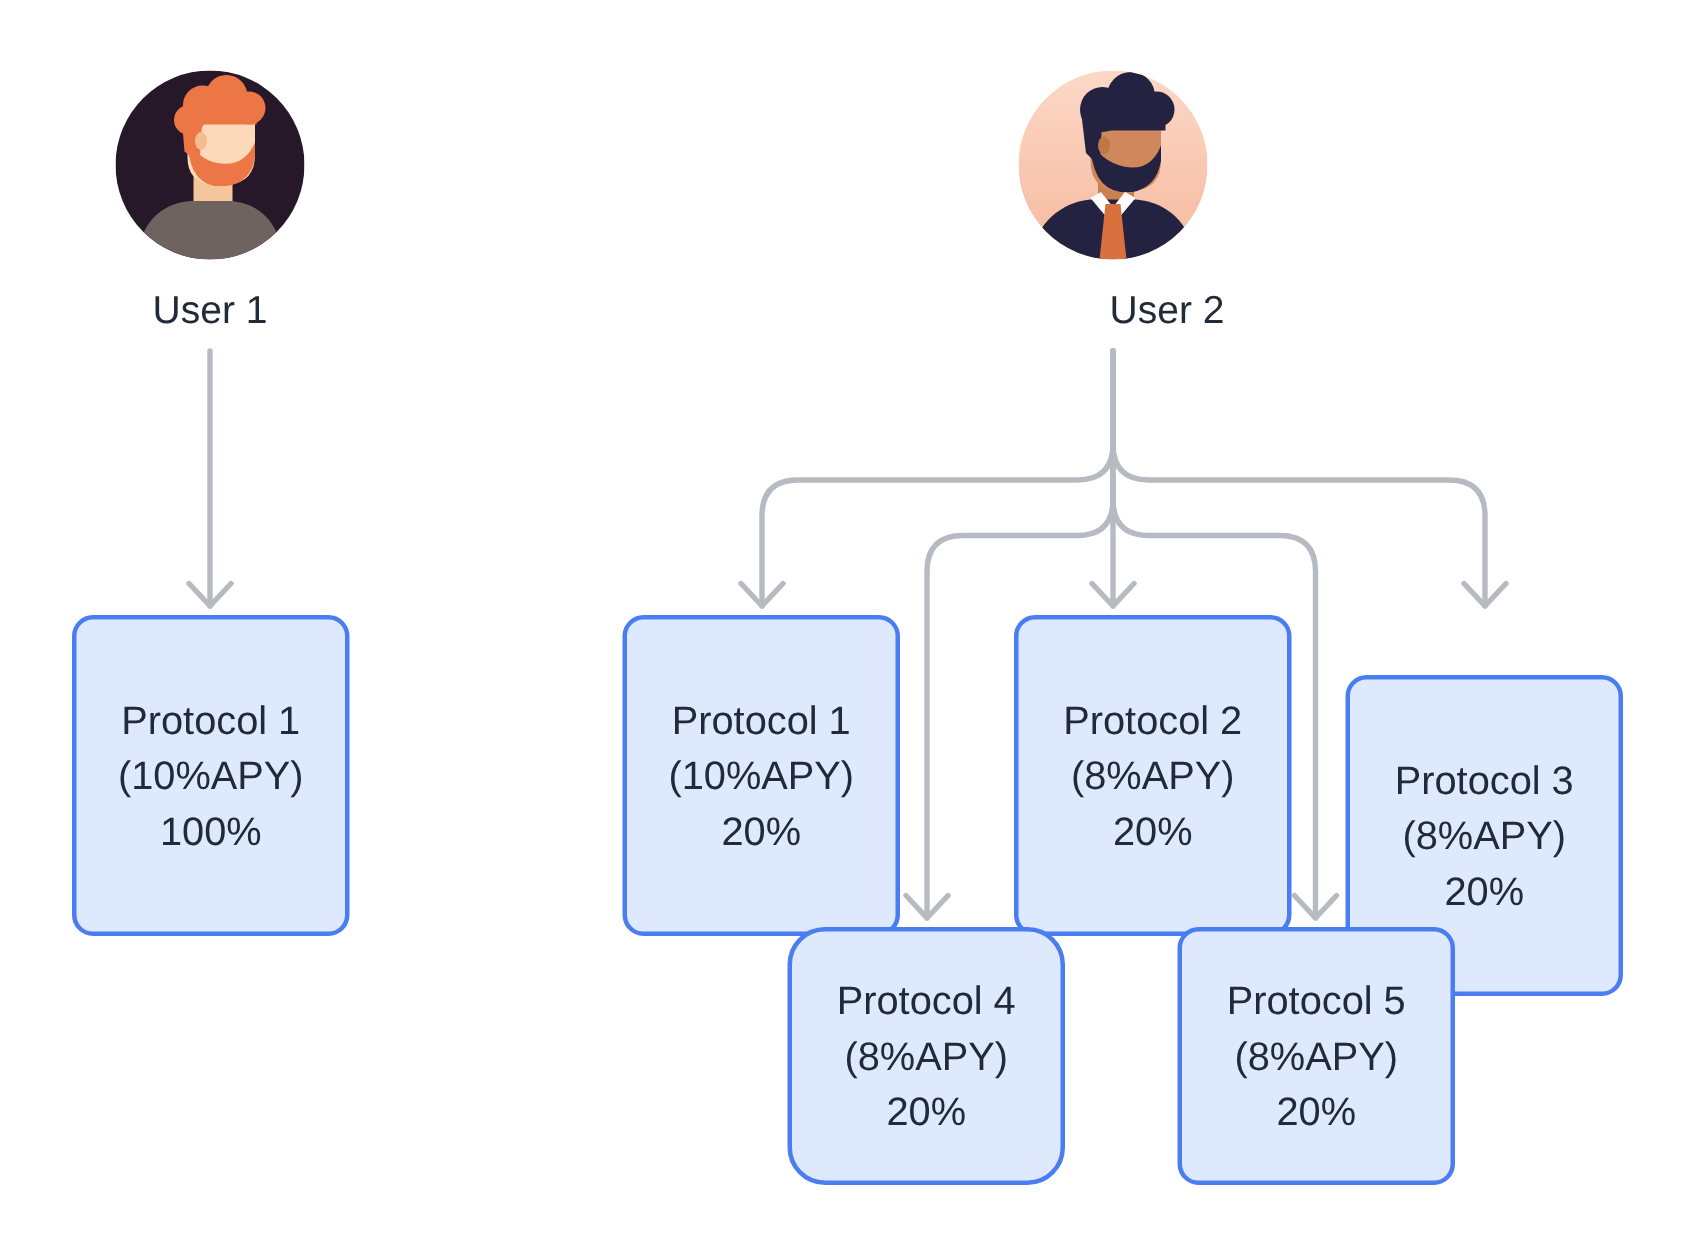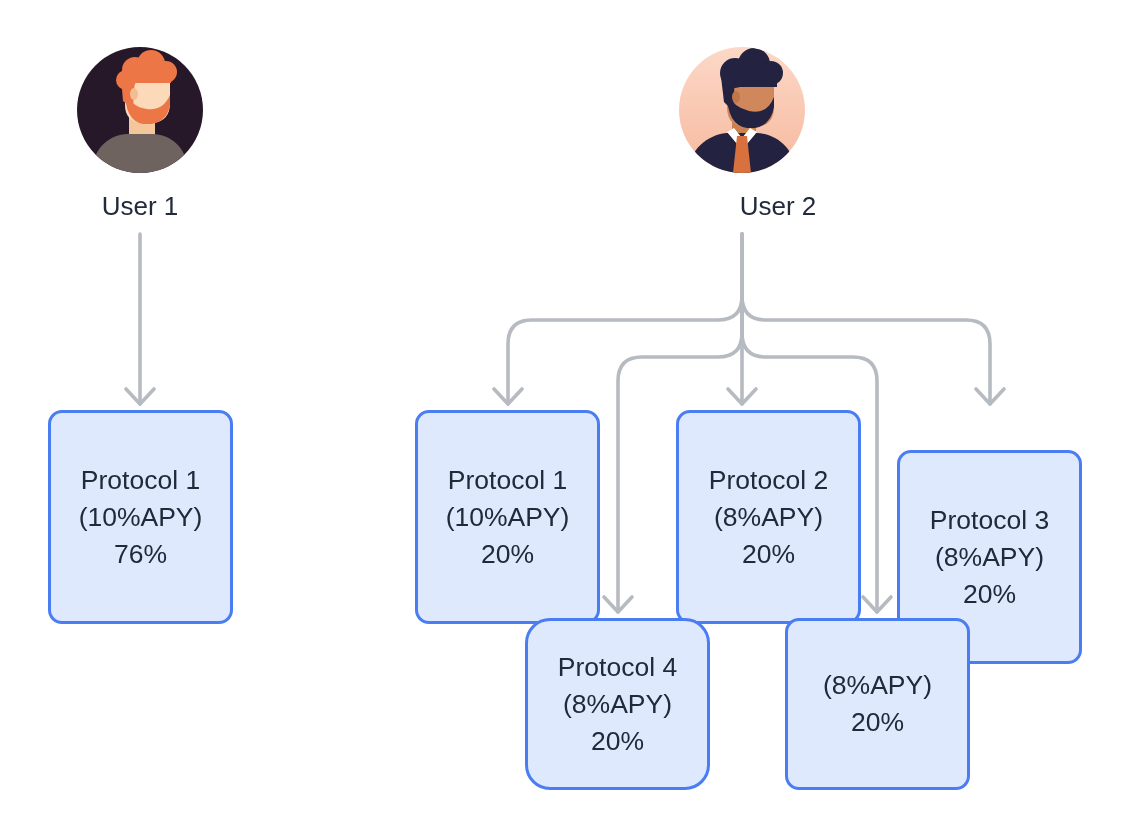--- a/index.html
+++ b/index.html
@@ -128,21 +128,21 @@
       </g>
     </svg>
   </div>
 
   <div class="user-label" style="left:60px;top:191px;">User 1</div>
   <div class="user-label" style="left:698px;top:191px;">User 2</div>
 
   <div class="protocol-box" style="left:48px;top:410px;">
     <div>Protocol 1</div>
     <div>(10%APY)</div>
-    <div>76%</div>
+    <div>100%</div>
   </div>
 
   <div class="protocol-box" style="left:415px;top:410px;">
     <div>Protocol 1</div>
     <div>(10%APY)</div>
     <div>20%</div>
   </div>
 
   <div class="protocol-box" style="left:676px;top:410px;">
     <div>Protocol 2</div>
@@ -156,17 +156,18 @@
     <div>20%</div>
   </div>
 
   <div class="protocol-box row2" style="left:525px;top:618px;border-radius:25px;">
     <div>Protocol 4</div>
     <div>(8%APY)</div>
     <div>20%</div>
   </div>
 
   <div class="protocol-box row2" style="left:785px;top:618px;">
+    <div>Protocol 5</div>
     <div>(8%APY)</div>
     <div>20%</div>
   </div>
 
 </div>
 
 </body></html>

